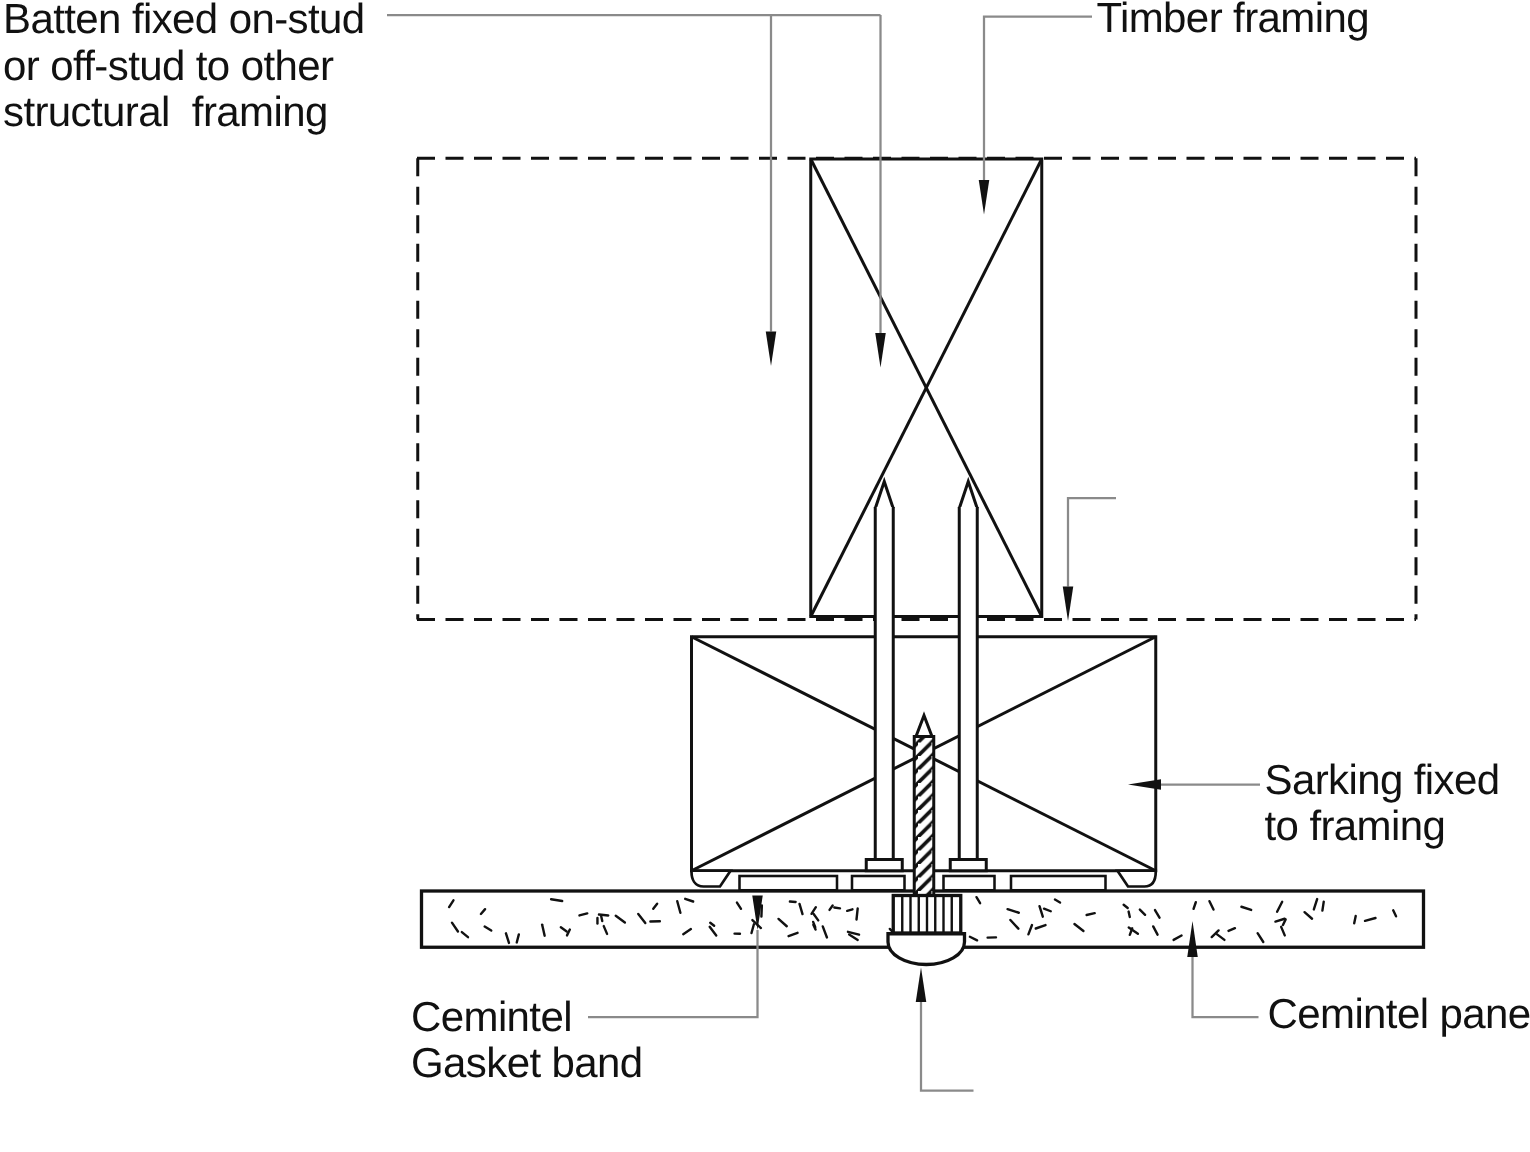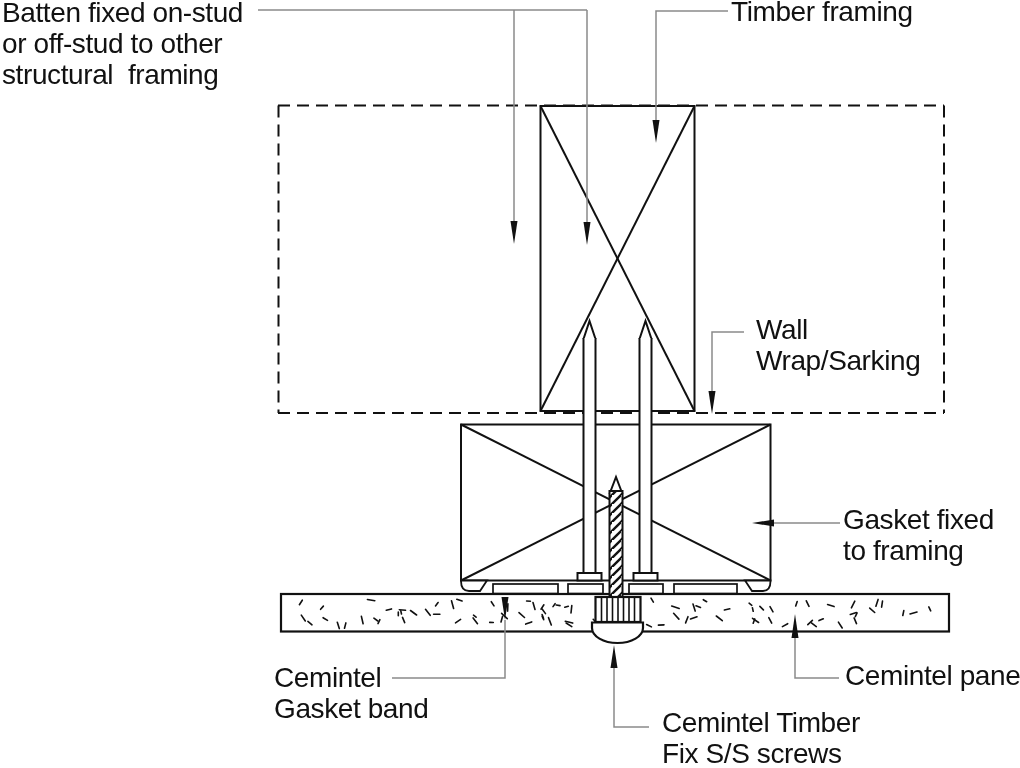--- a/index.html
+++ b/index.html
@@ -209,26 +209,22 @@
       <polygon points="795,614 798.5,638 791.5,638"></polygon>
     </g>
   </svg>
 
   <div class="lbl" style="left:2px;top:-3px">Batten fixed on-stud
 or off-stud to other
 structural  framing</div>
 
   <div class="lbl" style="left:731px;top:-4px">Timber framing</div>
 
-  <div class="lbl" style="left:756px;top:314px">Wall
-Wrap/Sarking</div>
-
-  <div class="lbl" style="left:843px;top:504px">Gasket fixed
+
+  <div class="lbl" style="left:843px;top:504px">Sarking fixed
 to framing</div>
 
   <div class="lbl" style="left:274px;top:662px">Cemintel
 Gasket band</div>
 
   <div class="lbl" style="left:845px;top:660px">Cemintel panel</div>
 
-  <div class="lbl" style="left:662px;top:707px">Cemintel Timber
-Fix S/S screws</div>
 </div>
 
 </body></html>

